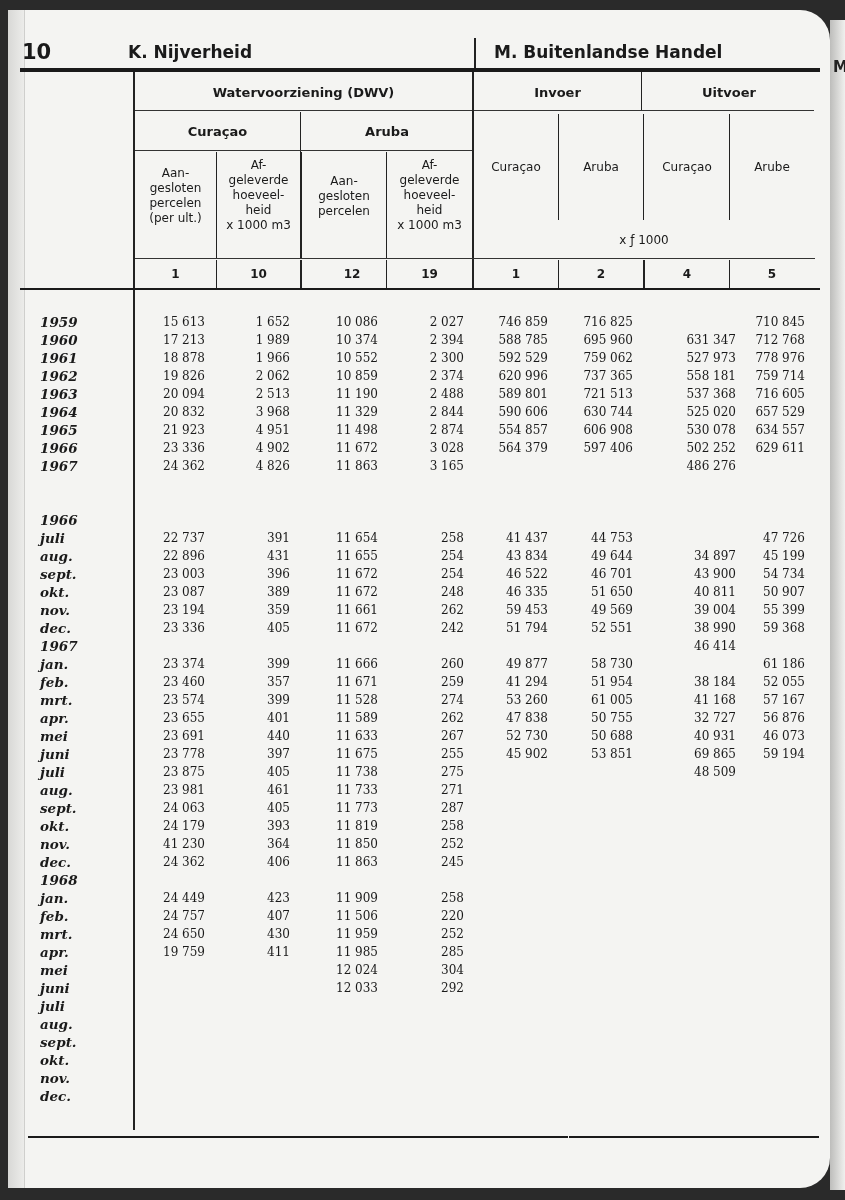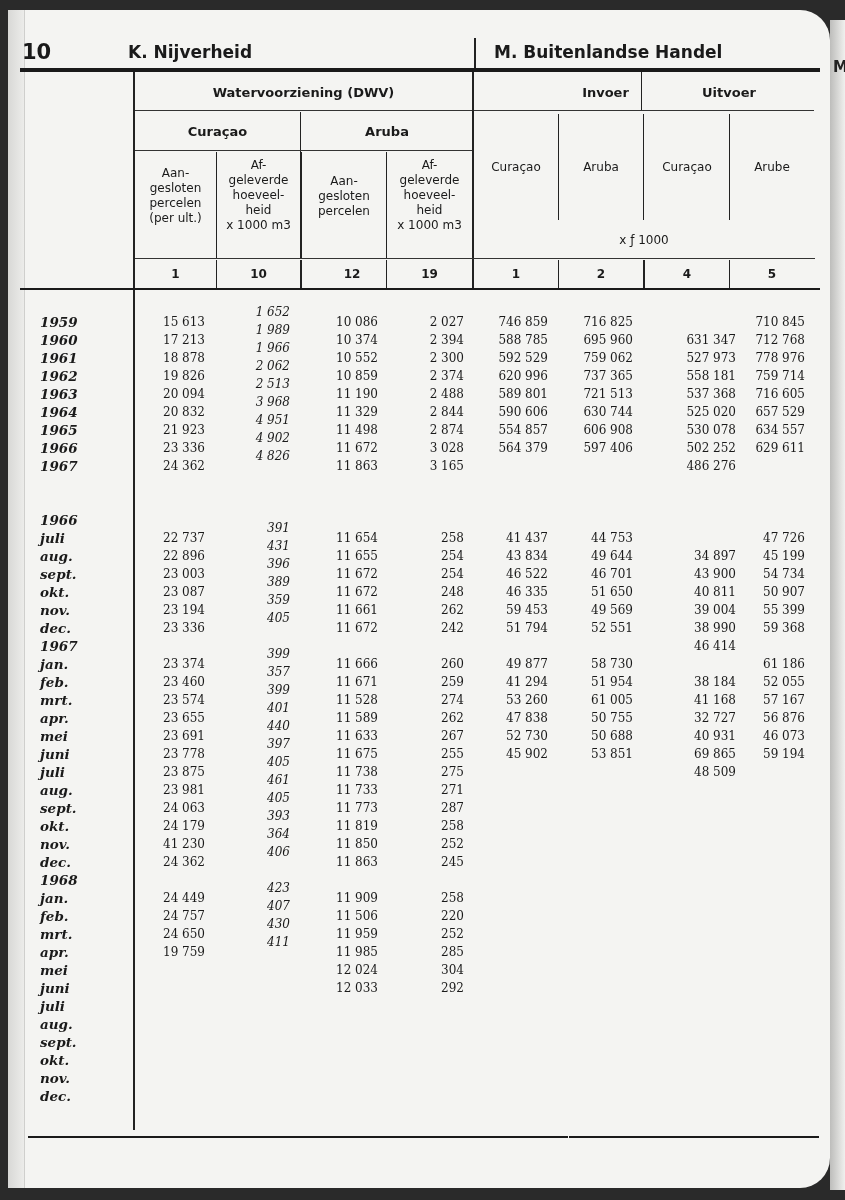--- a/index.html
+++ b/index.html
@@ -83,21 +83,21 @@
 <div class="thin" style="left:135px;top:258px;width:680px;"></div>
 <div class="vline" style="left:216px;top:260px;height:28px;"></div>
 <div class="vline" style="left:300px;top:260px;height:28px;width:2px;"></div>
 <div class="vline" style="left:386px;top:260px;height:28px;"></div>
 <div class="vline" style="left:558px;top:260px;height:28px;"></div>
 <div class="vline" style="left:643px;top:260px;height:28px;width:2px;"></div>
 <div class="vline" style="left:729px;top:260px;height:28px;"></div>
 <div class="rule" style="left:20px;top:288px;width:800px;height:2px;"></div>
 
 <div class="th big" style="left:135px;top:85px;width:337px;">Watervoorziening (DWV)</div>
-<div class="th big" style="left:474px;top:85px;width:167px;padding-left:48px;">Invoer</div>
+<div class="th big" style="left:474px;top:85px;width:167px;">Invoer</div>
 <div class="th big" style="left:643px;top:85px;width:172px;">Uitvoer</div>
 <div class="th big" style="left:135px;top:124px;width:165px;">Curaçao</div>
 <div class="th big" style="left:302px;top:124px;width:170px;">Aruba</div>
 
 <div class="th" style="left:135px;top:166px;width:81px;">
   <div>Aan-</div>
   <div>gesloten</div>
   <div>percelen</div>
   <div>(per ult.)</div>
 </div>
@@ -220,21 +220,21 @@
     <div class="cell">19 759</div>
     <div class="cell"></div>
     <div class="cell"></div>
     <div class="cell"></div>
     <div class="cell"></div>
     <div class="cell"></div>
     <div class="cell"></div>
     <div class="cell"></div>
     <div class="cell"></div>
   </div>
-<div class="datacol" style="left:235px;width:55px;top:303px;font-style:italic;">
+<div class="datacol" style="left:235px;width:55px;top:313px;">
     <div class="cell">1 652</div>
     <div class="cell">1 989</div>
     <div class="cell">1 966</div>
     <div class="cell">2 062</div>
     <div class="cell">2 513</div>
     <div class="cell">3 968</div>
     <div class="cell">4 951</div>
     <div class="cell">4 902</div>
     <div class="cell">4 826</div>
     <div class="cell"></div>

